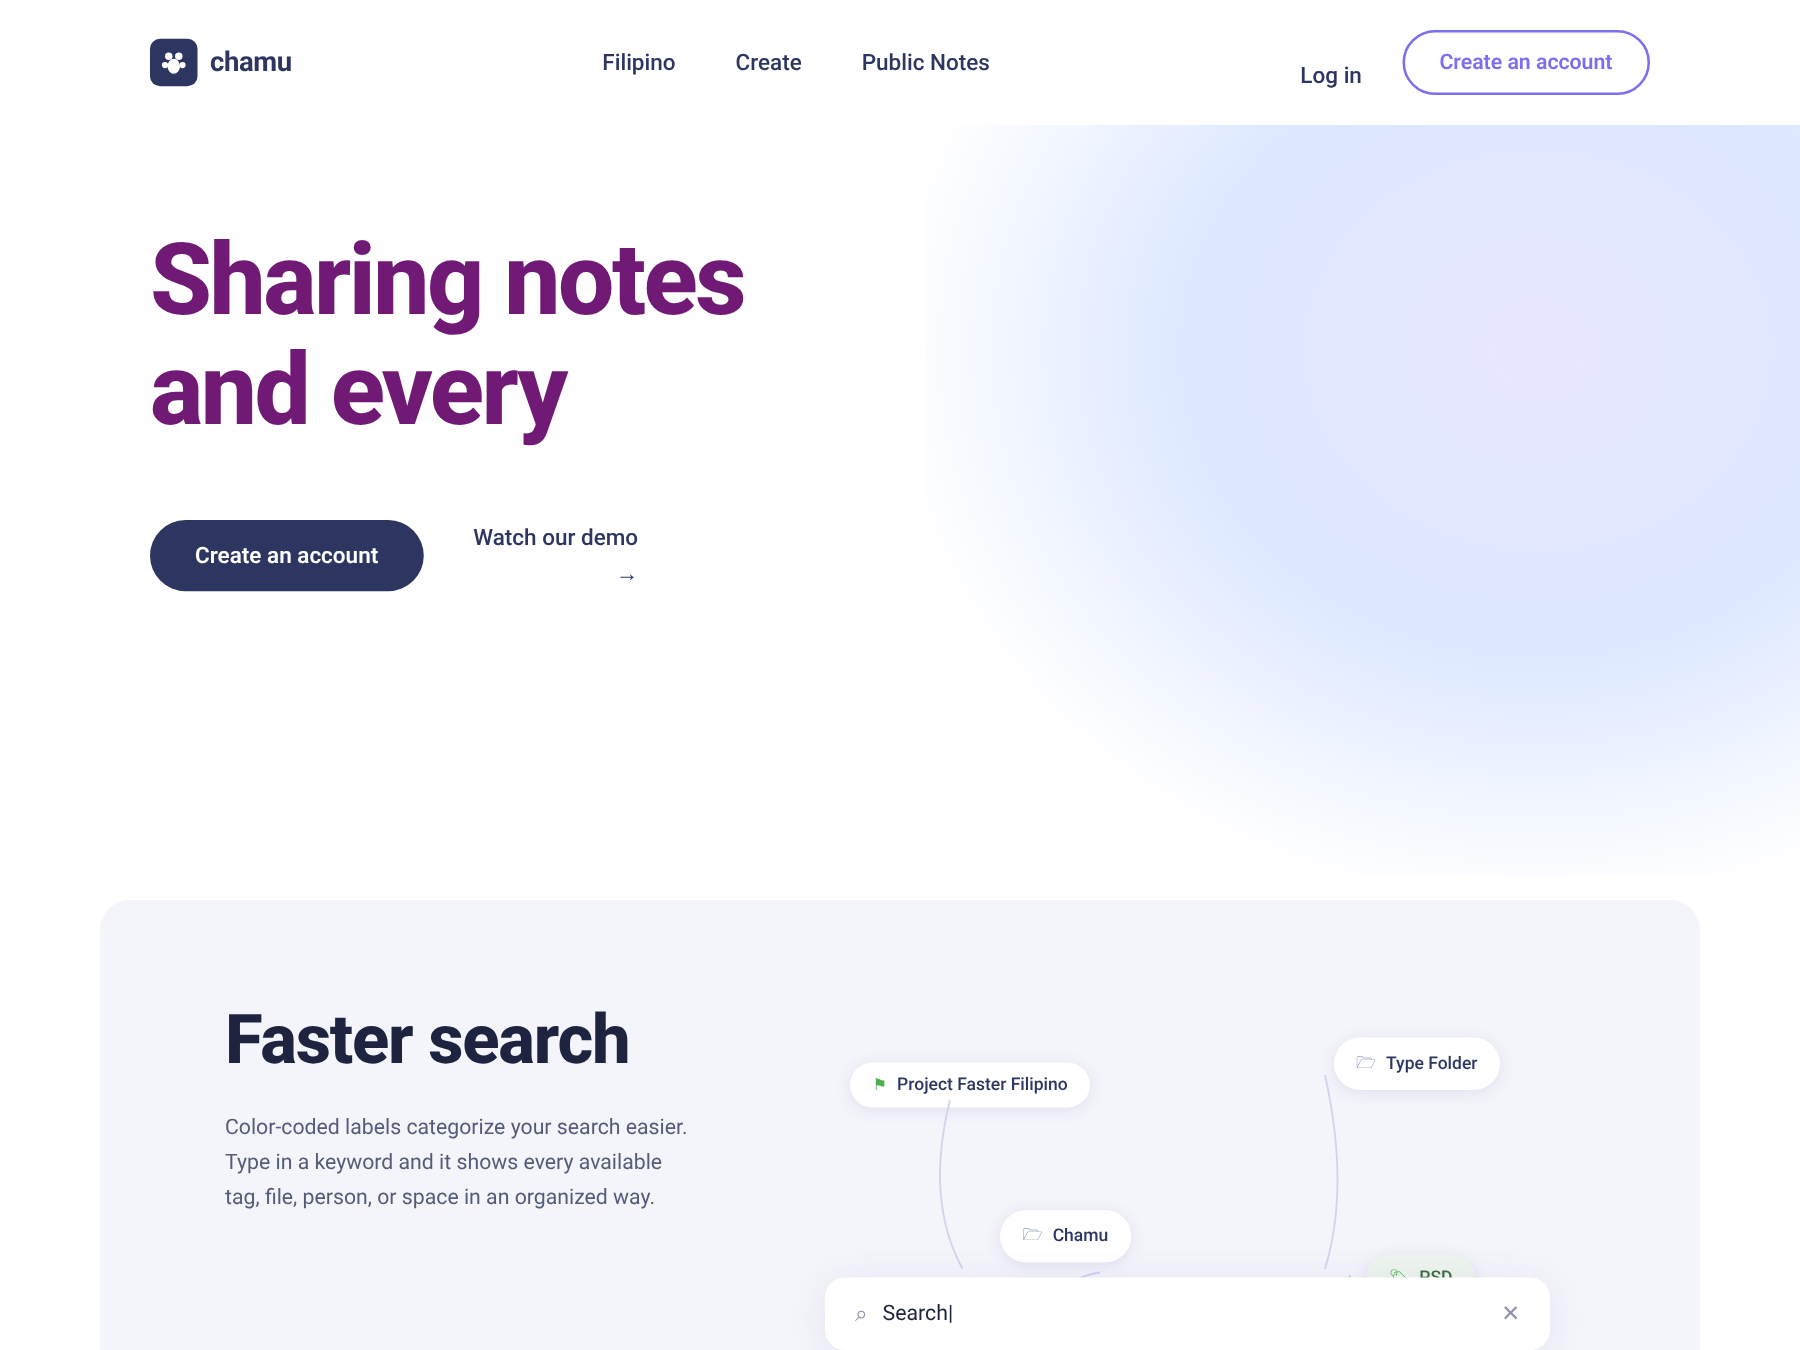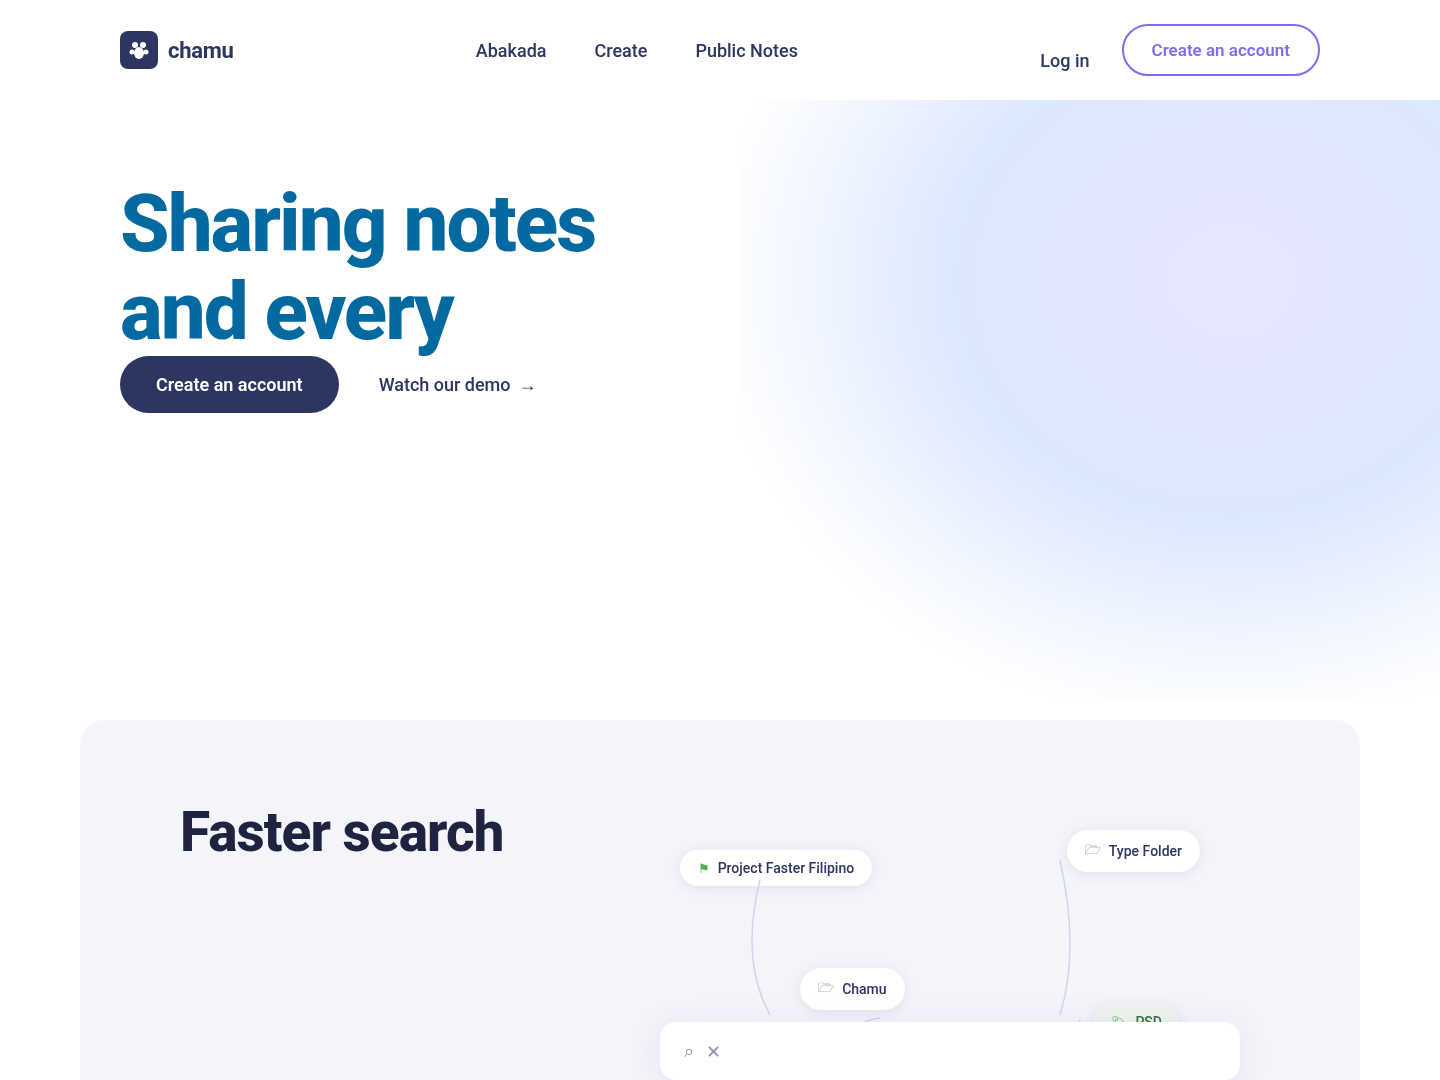--- a/index.html
+++ b/index.html
@@ -110,26 +110,27 @@
       right: 0;
       width: 700px;
       height: 600px;
       background: radial-gradient(ellipse at 70% 30%, #e8e6ff 0%, #dce8ff 40%, rgba(255,255,255,0) 75%);
       pointer-events: none;
     }
 
     .hero-title {
       font-size: 80px;
       font-weight: 800;
-      color: #0369a1;
+      color: #701a75;
       line-height: 1.1;
       letter-spacing: -2px;
       max-width: 650px;
       position: relative;
       z-index: 2;
+      margin-bottom: 60px;
     }
 
     .hero-cta {
       display: flex;
       align-items: center;
       gap: 40px;
       position: relative;
       z-index: 2;
     }
 
@@ -141,27 +142,28 @@
       color: #ffffff;
       font-size: 18px;
       font-weight: 600;
       cursor: pointer;
       text-decoration: none;
       white-space: nowrap;
     }
 
     .watch-demo-link {
       display: flex;
-      align-items: center;
+      align-items: flex-end;
       gap: 8px;
       font-size: 18px;
       color: #2d3561;
       font-weight: 500;
       cursor: pointer;
       text-decoration: none;
+      flex-direction: column;
     }
 
     
     .feature-section {
       background: #f4f5fa;
       border-radius: 24px;
       margin: 0 80px;
       padding: 80px 100px;
       display: flex;
       gap: 80px;
@@ -295,21 +297,21 @@
         <circle cx="15" cy="6" r="3" fill="white"></circle>
         <ellipse cx="11" cy="14" rx="5" ry="6" fill="white"></ellipse>
         <circle cx="4" cy="13" r="2.5" fill="white"></circle>
         <circle cx="18" cy="13" r="2.5" fill="white"></circle>
       </svg>
     </div>
     <span class="logo-text">chamu</span>
   </a>
 
   <nav>
-    <a class="nav-link" href="#">Abakada</a>
+    <a class="nav-link" href="#">Filipino</a>
     <a class="nav-link" href="#">Create</a>
     <a class="nav-link" href="#">Public Notes</a>
   </nav>
 
   <div class="header-actions">
     <a class="login-link" href="#">Log in</a>
     <a class="btn-create-account-nav" href="#">Create an account</a>
   </div>
 </header>
 
@@ -326,20 +328,21 @@
     <a class="watch-demo-link" href="#">
       <span>Watch our demo</span>
       <span>→</span>
     </a>
   </div>
 </section>
 
 <div class="feature-section">
   <div class="feature-text">
     <h2 class="feature-title">Faster search</h2>
+    <p class="feature-description">Color-coded labels categorize your search easier. Type in a keyword and it shows every available tag, file, person, or space in an organized way.</p>
   </div>
 
   <div class="search-illustration">
 
     <div class="tag tag-project">
       <span class="tag-icon-green">⚑</span>
       <span>Project Faster Filipino</span>
     </div>
 
     <div class="tag tag-folder">
@@ -363,16 +366,17 @@
       <span>Chamu</span>
     </div>
 
     <div class="tag tag-psd">
       <span class="tag-icon-tag">🏷</span>
       <span>PSD</span>
     </div>
 
     <div class="search-box">
       <span class="search-icon-circle">⌕</span>
+      <span class="search-input-fake">Search|</span>
       <span class="search-close">✕</span>
     </div>
   </div>
 </div>
 
 </body></html>

